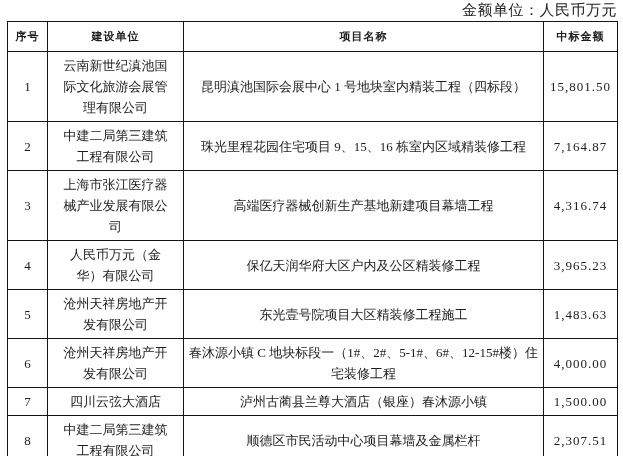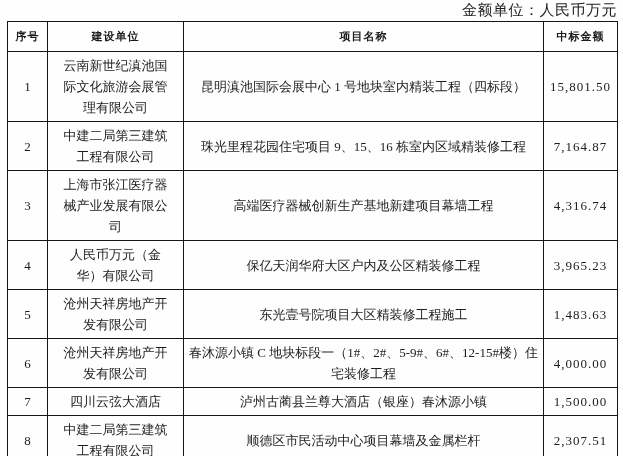--- a/index.html
+++ b/index.html
@@ -103,21 +103,21 @@
         </tr>
         <tr>
           <td class="col-index">5</td>
           <td class="col-owner">沧州天祥房地产开发有限公司</td>
           <td class="col-project">东光壹号院项目大区精装修工程施工</td>
           <td class="col-amount">1,483.63</td>
         </tr>
         <tr>
           <td class="col-index">6</td>
           <td class="col-owner">沧州天祥房地产开发有限公司</td>
-          <td class="col-project">春沐源小镇 C 地块标段一（1#、2#、5-9#、6#、12-15#楼）住宅装修工程</td>
+          <td class="col-project">春沐源小镇 C 地块标段一（1#、2#、5-1#、6#、12-15#楼）住宅装修工程</td>
           <td class="col-amount">4,000.00</td>
         </tr>
         <tr>
           <td class="col-index">7</td>
           <td class="col-owner">四川云弦大酒店</td>
           <td class="col-project">泸州古蔺县兰尊大酒店（银座）春沐源小镇</td>
           <td class="col-amount">1,500.00</td>
         </tr>
         <tr>
           <td class="col-index">8</td>

